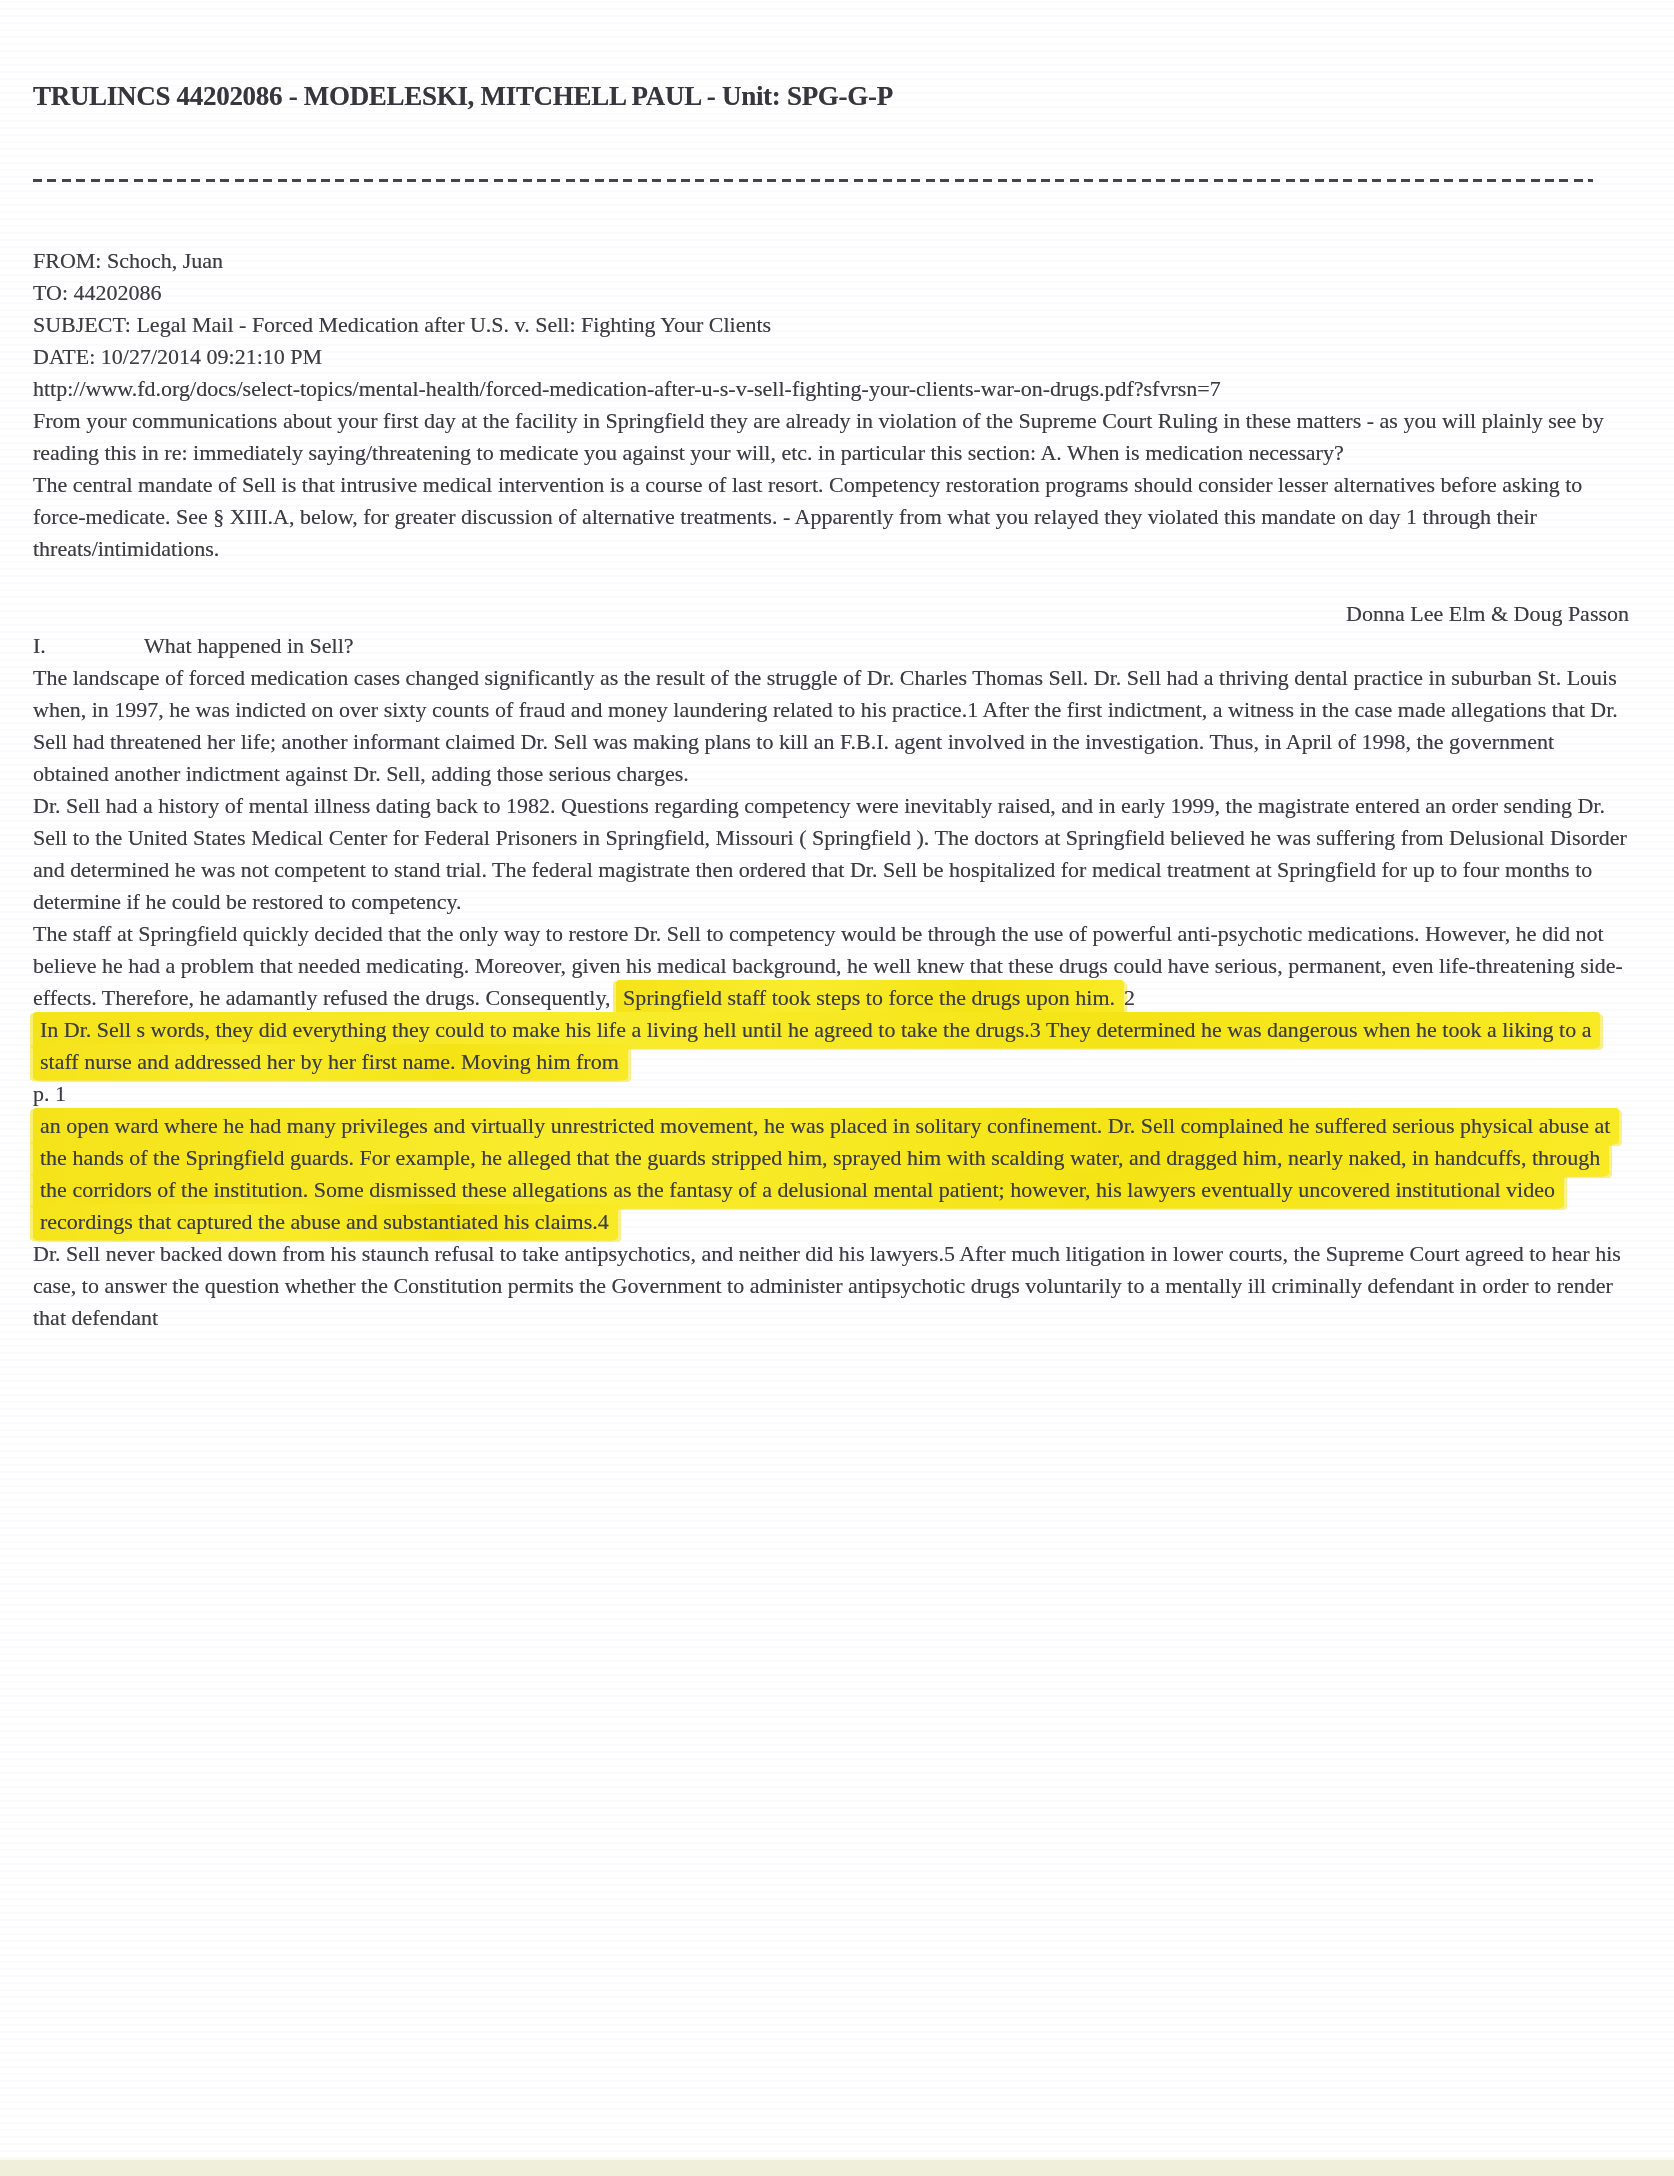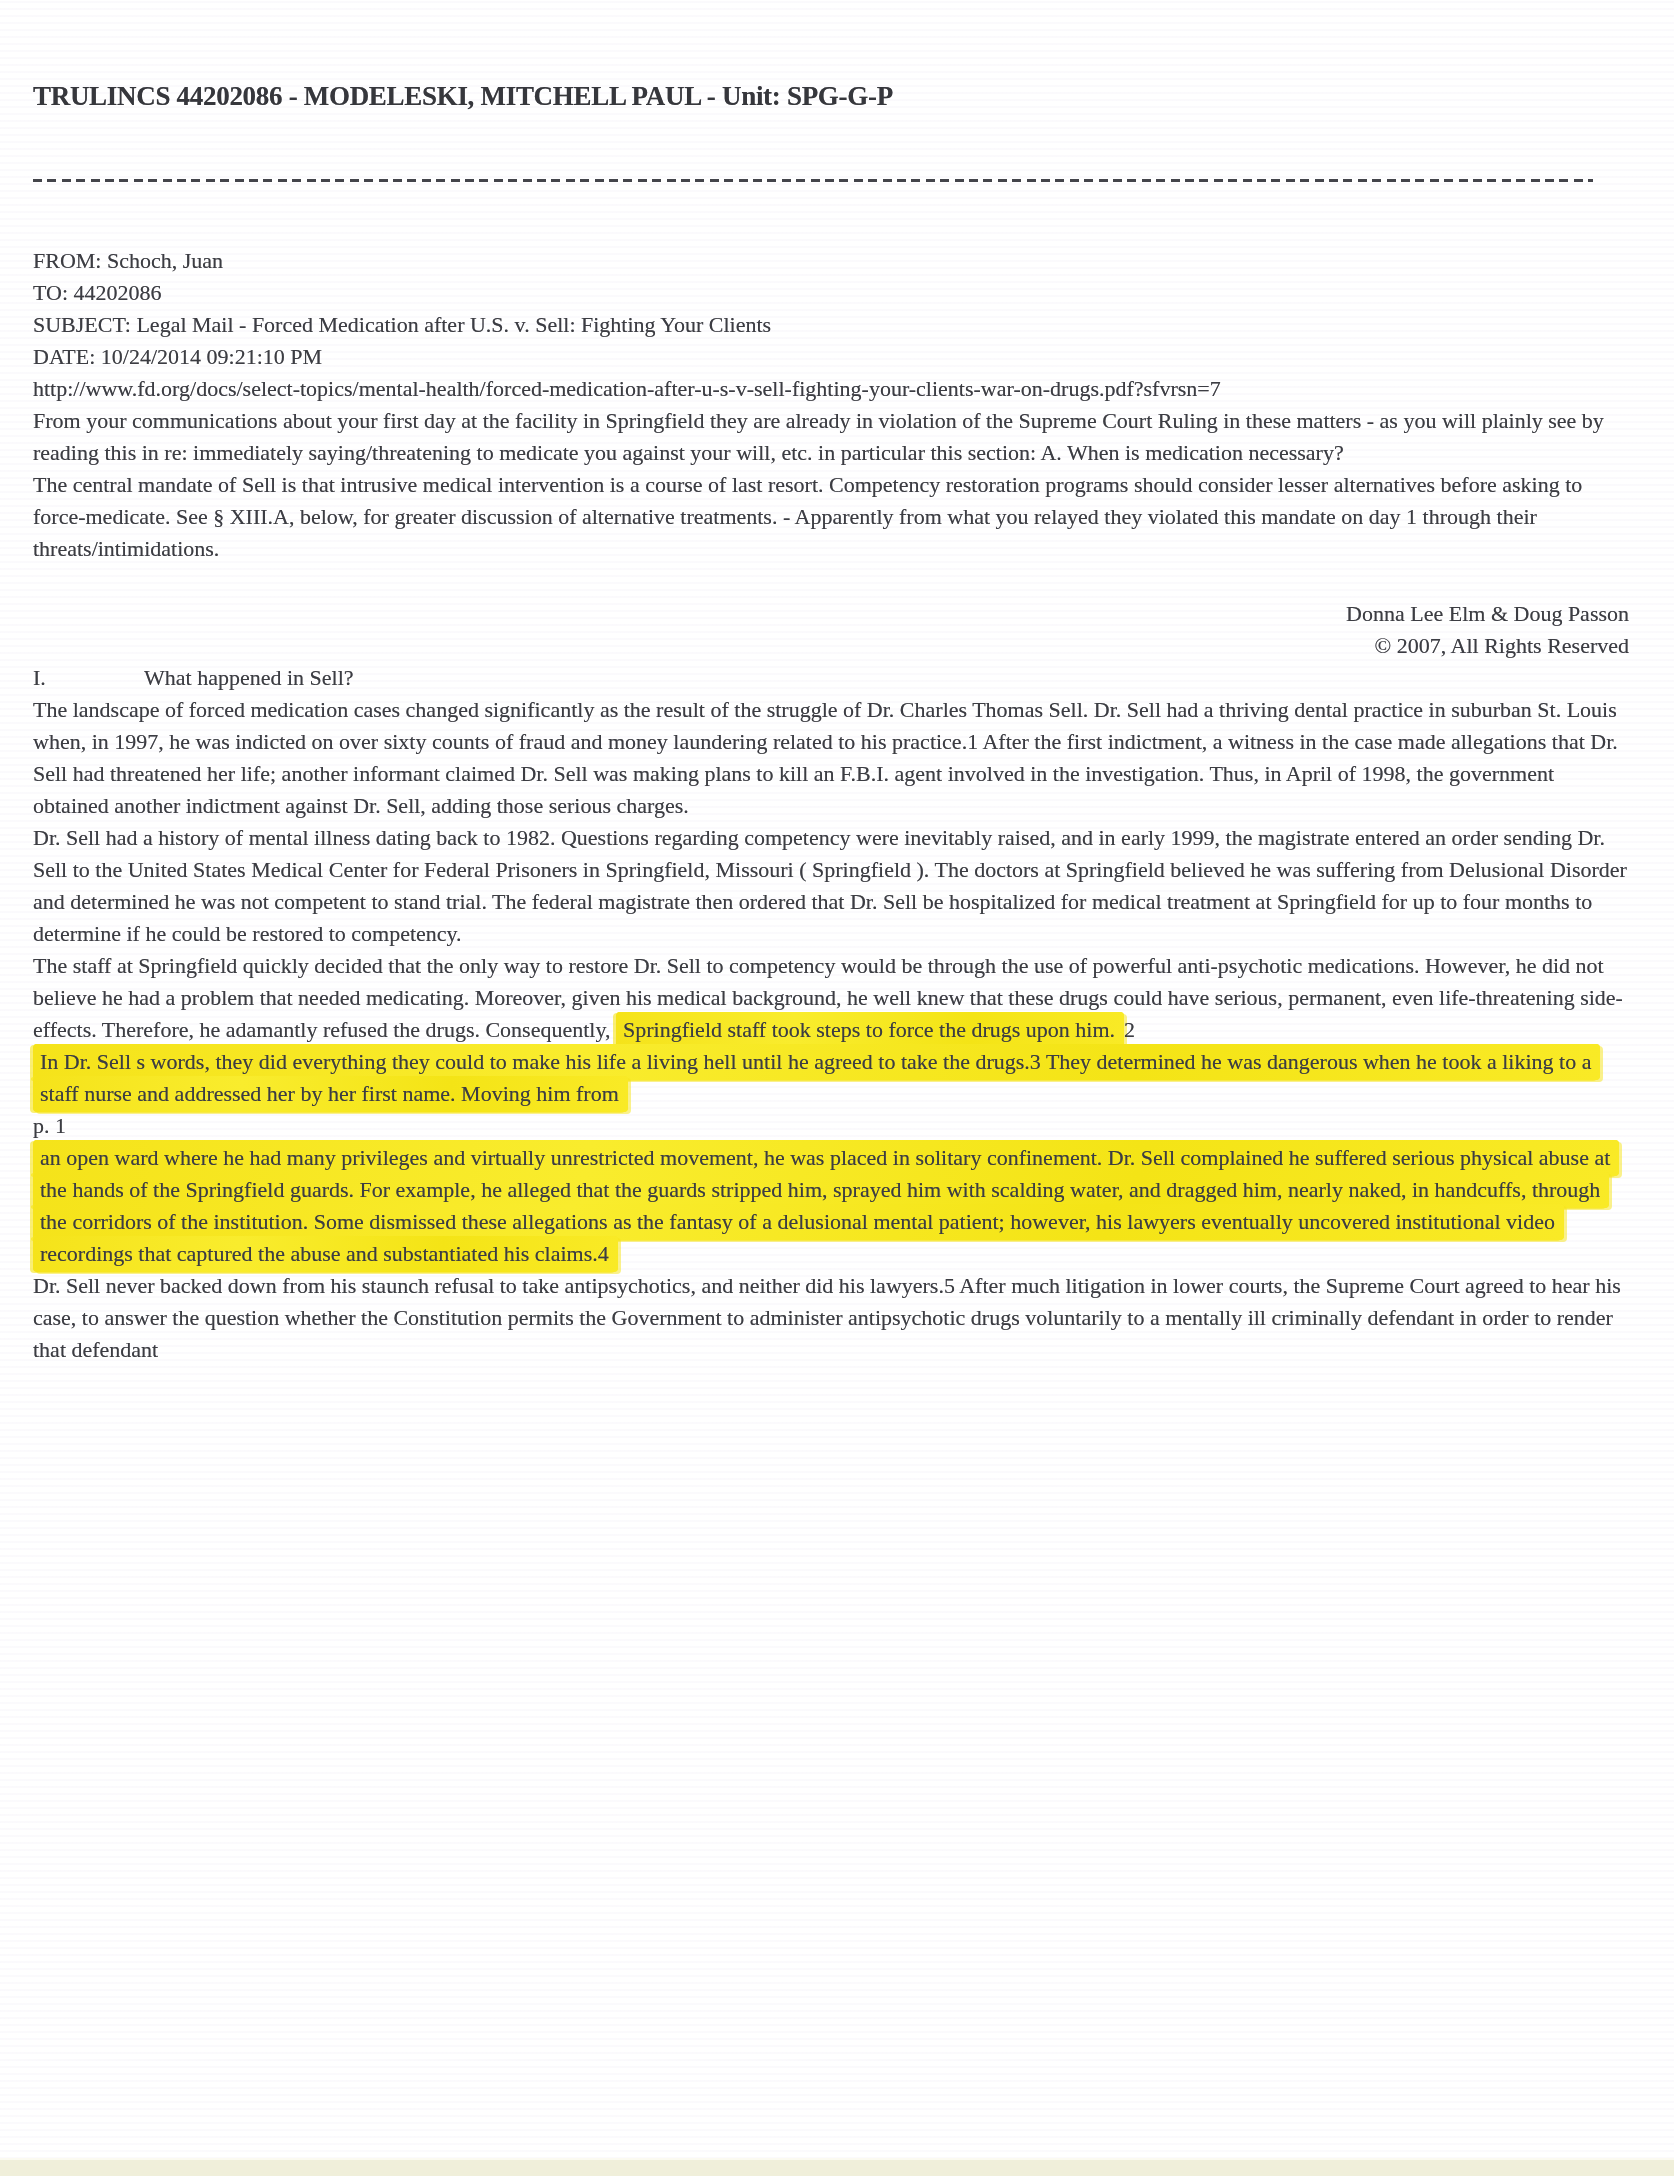--- a/index.html
+++ b/index.html
@@ -96,33 +96,32 @@
   <div class="content">
 
     <p class="doc-header">TRULINCS  44202086 - MODELESKI, MITCHELL PAUL - Unit: SPG-G-P</p>
 
     <div class="separator"></div>
 
     <div class="meta-block">
       <div class="line">FROM: Schoch, Juan</div>
       <div class="line">TO: 44202086</div>
       <div class="line">SUBJECT: Legal Mail - Forced Medication after U.S. v. Sell: Fighting Your Clients</div>
-      <div class="line">DATE: 10/24/2014 09:21:10 PM</div>
+      <div class="line">DATE: 10/27/2014 09:21:10 PM</div>
     </div>
 
     <p class="url-block">http://www.fd.org/docs/select-topics/mental-health/forced-medication-after-u-s-v-sell-fighting-your-clients-war-on-drugs.pdf?sfvrsn=7</p>
 
     <p class="para-intro">From your communications about your first day at the facility in Springfield they are already in violation of the Supreme Court Ruling in these matters - as you will plainly see by reading this in re: immediately saying/threatening to medicate you against your will, etc. in particular this section: A. When is medication necessary?</p>
 
     <p class="para-mandate">The central mandate of Sell is that intrusive medical intervention is a course of last resort. Competency restoration programs should consider lesser alternatives before asking to force-medicate. See § XIII.A, below, for greater discussion of alternative treatments. - Apparently from what you relayed they violated this mandate on day 1 through their threats/intimidations.</p>
 
 
     <div class="authors-block">
       <div class="line">Donna Lee Elm &amp; Doug Passon</div>
-      <div class="line">© 2007, All Rights Reserved</div>
     </div>
 
     <p class="section-heading">
       <span class="section-num">I.</span><span>What happened in Sell?</span>
     </p>
 
     <p class="para-landscape">The landscape of forced medication cases changed significantly as the result of the struggle of Dr. Charles Thomas Sell. Dr. Sell had a thriving dental practice in suburban St. Louis when, in 1997, he was indicted on over sixty counts of fraud and money laundering related to his practice.1 After the first indictment, a witness in the case made allegations that Dr. Sell had threatened her life; another informant claimed Dr. Sell was making plans to kill an F.B.I. agent involved in the investigation. Thus, in April of 1998, the government obtained another indictment against Dr. Sell, adding those serious charges.</p>
 
     <p class="para-history">Dr. Sell had a history of mental illness dating back to 1982. Questions regarding competency were inevitably raised, and in early 1999, the magistrate entered an order sending Dr. Sell to the United States Medical Center for Federal Prisoners in Springfield, Missouri ( Springfield ). The doctors at Springfield believed he was suffering from Delusional Disorder and determined he was not competent to stand trial. The federal magistrate then ordered that Dr. Sell be hospitalized for medical treatment at Springfield for up to four months to determine if he could be restored to competency.</p>
 

